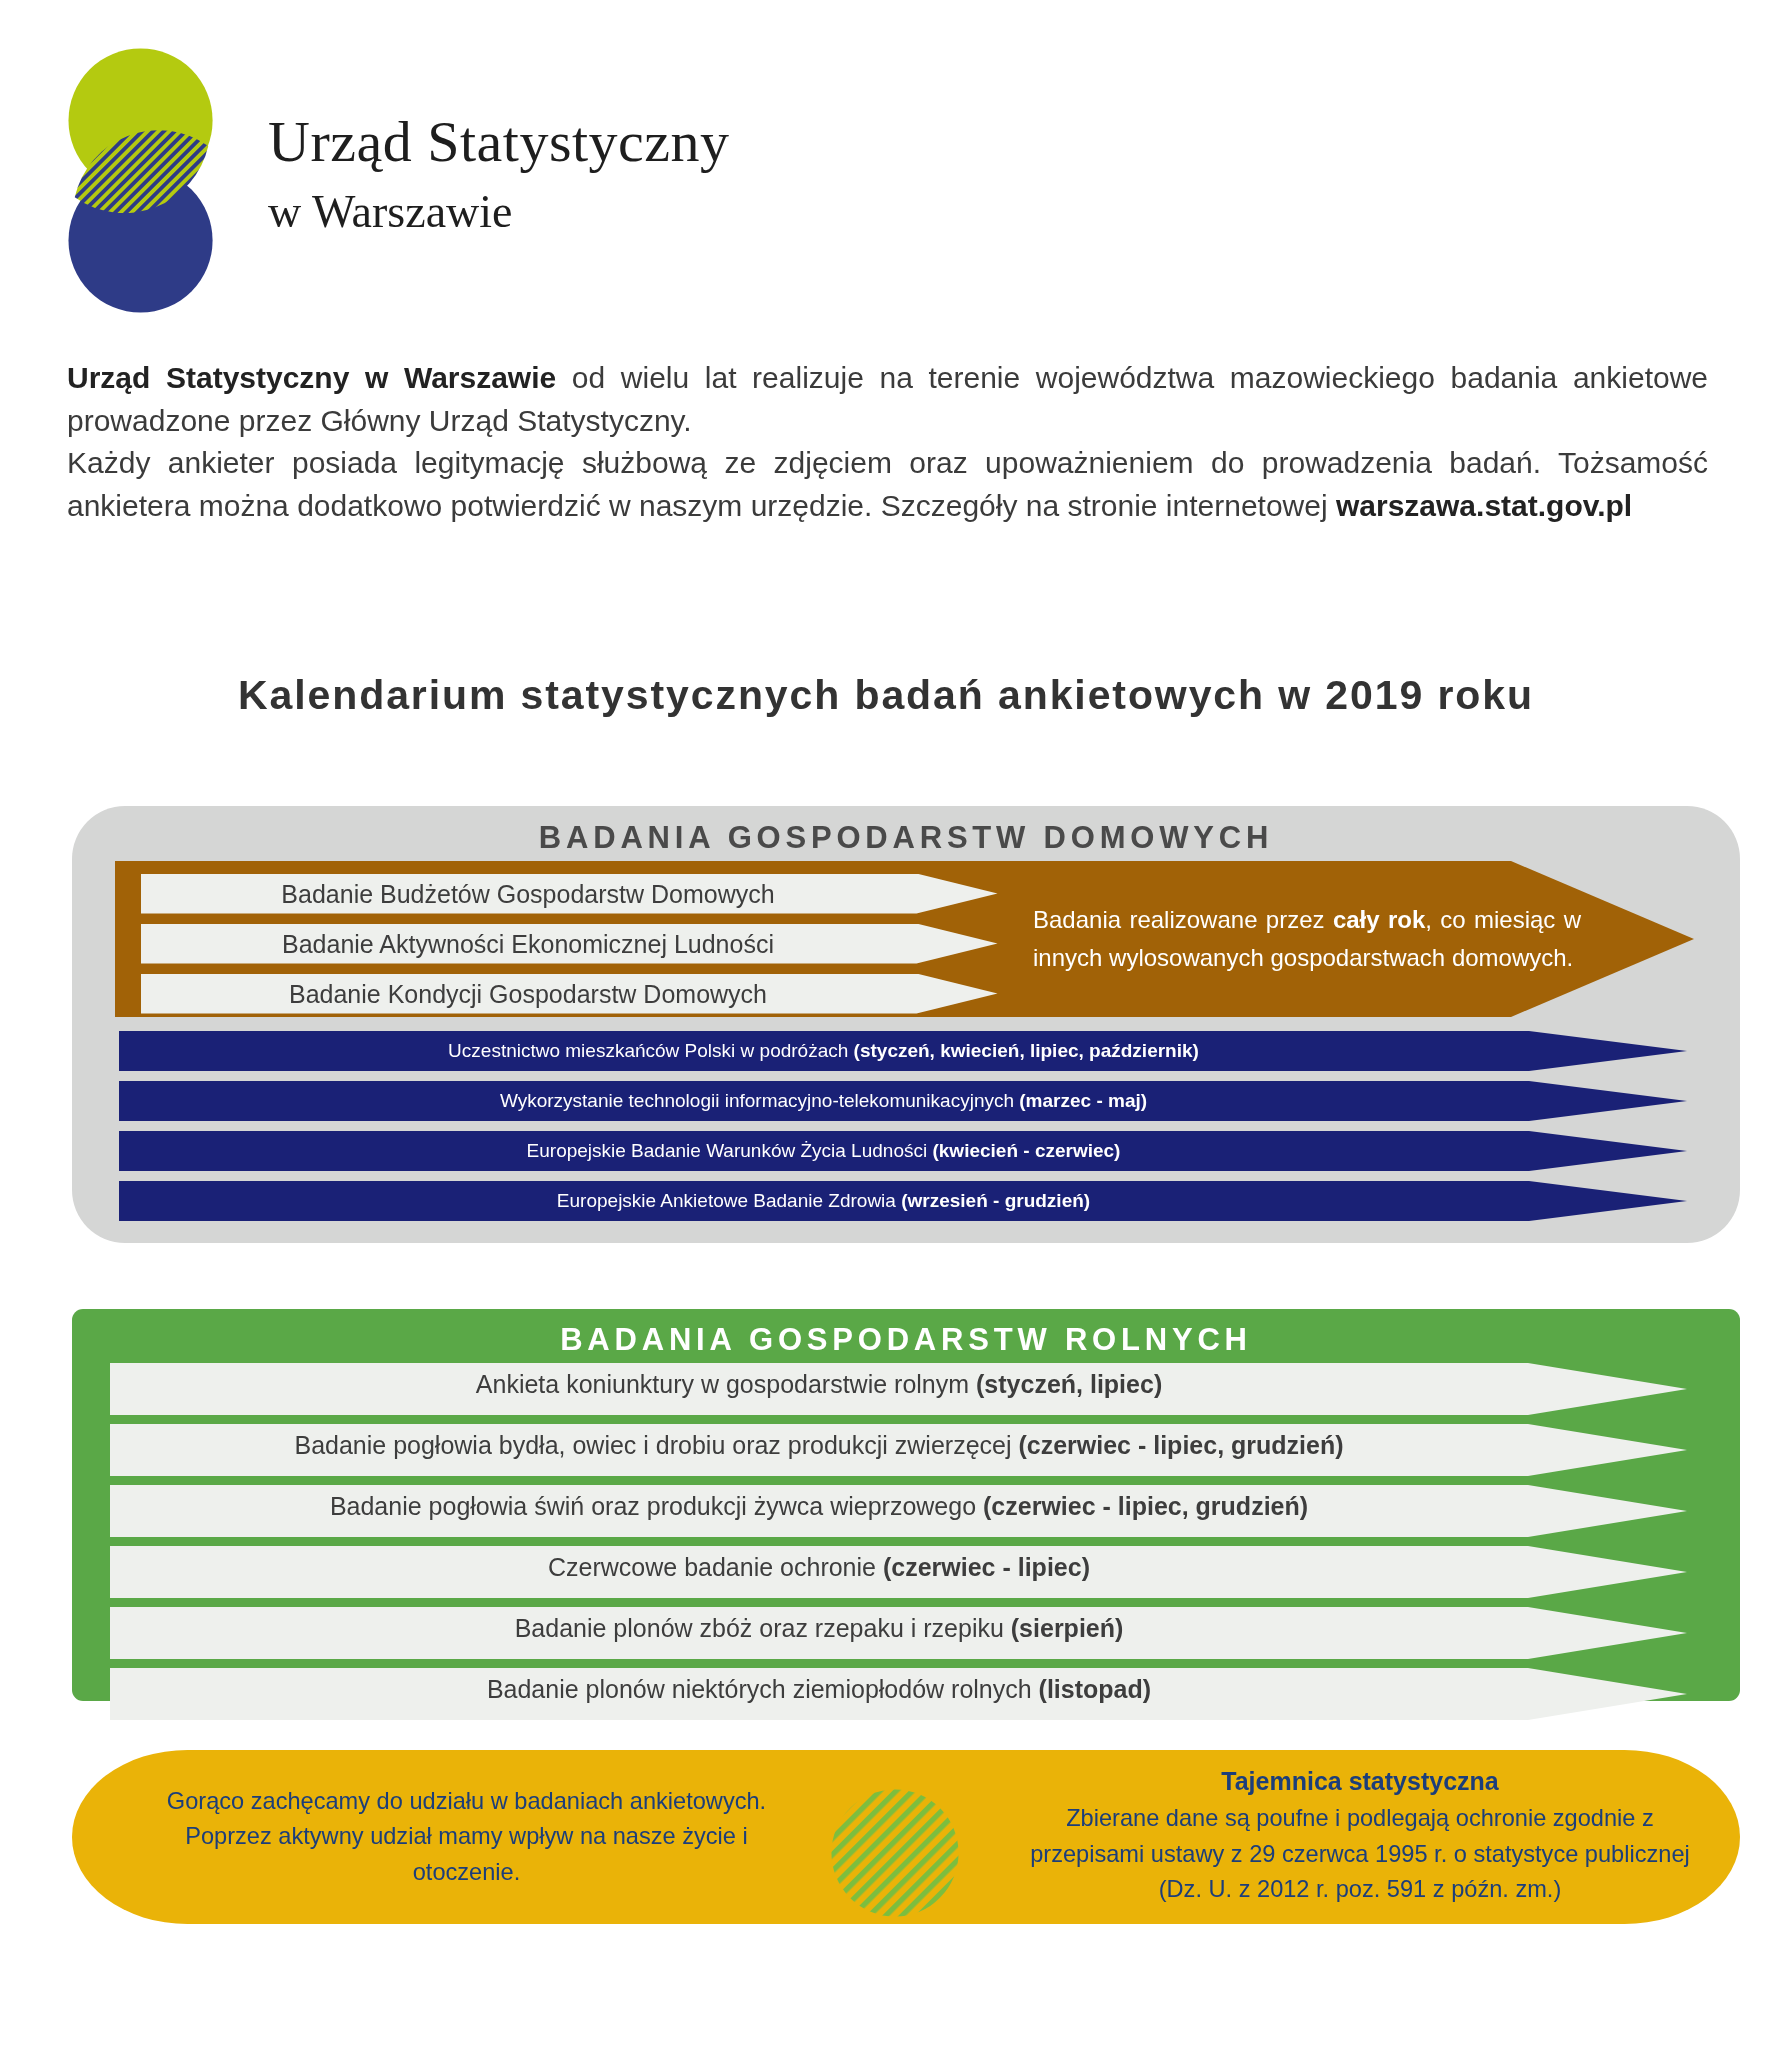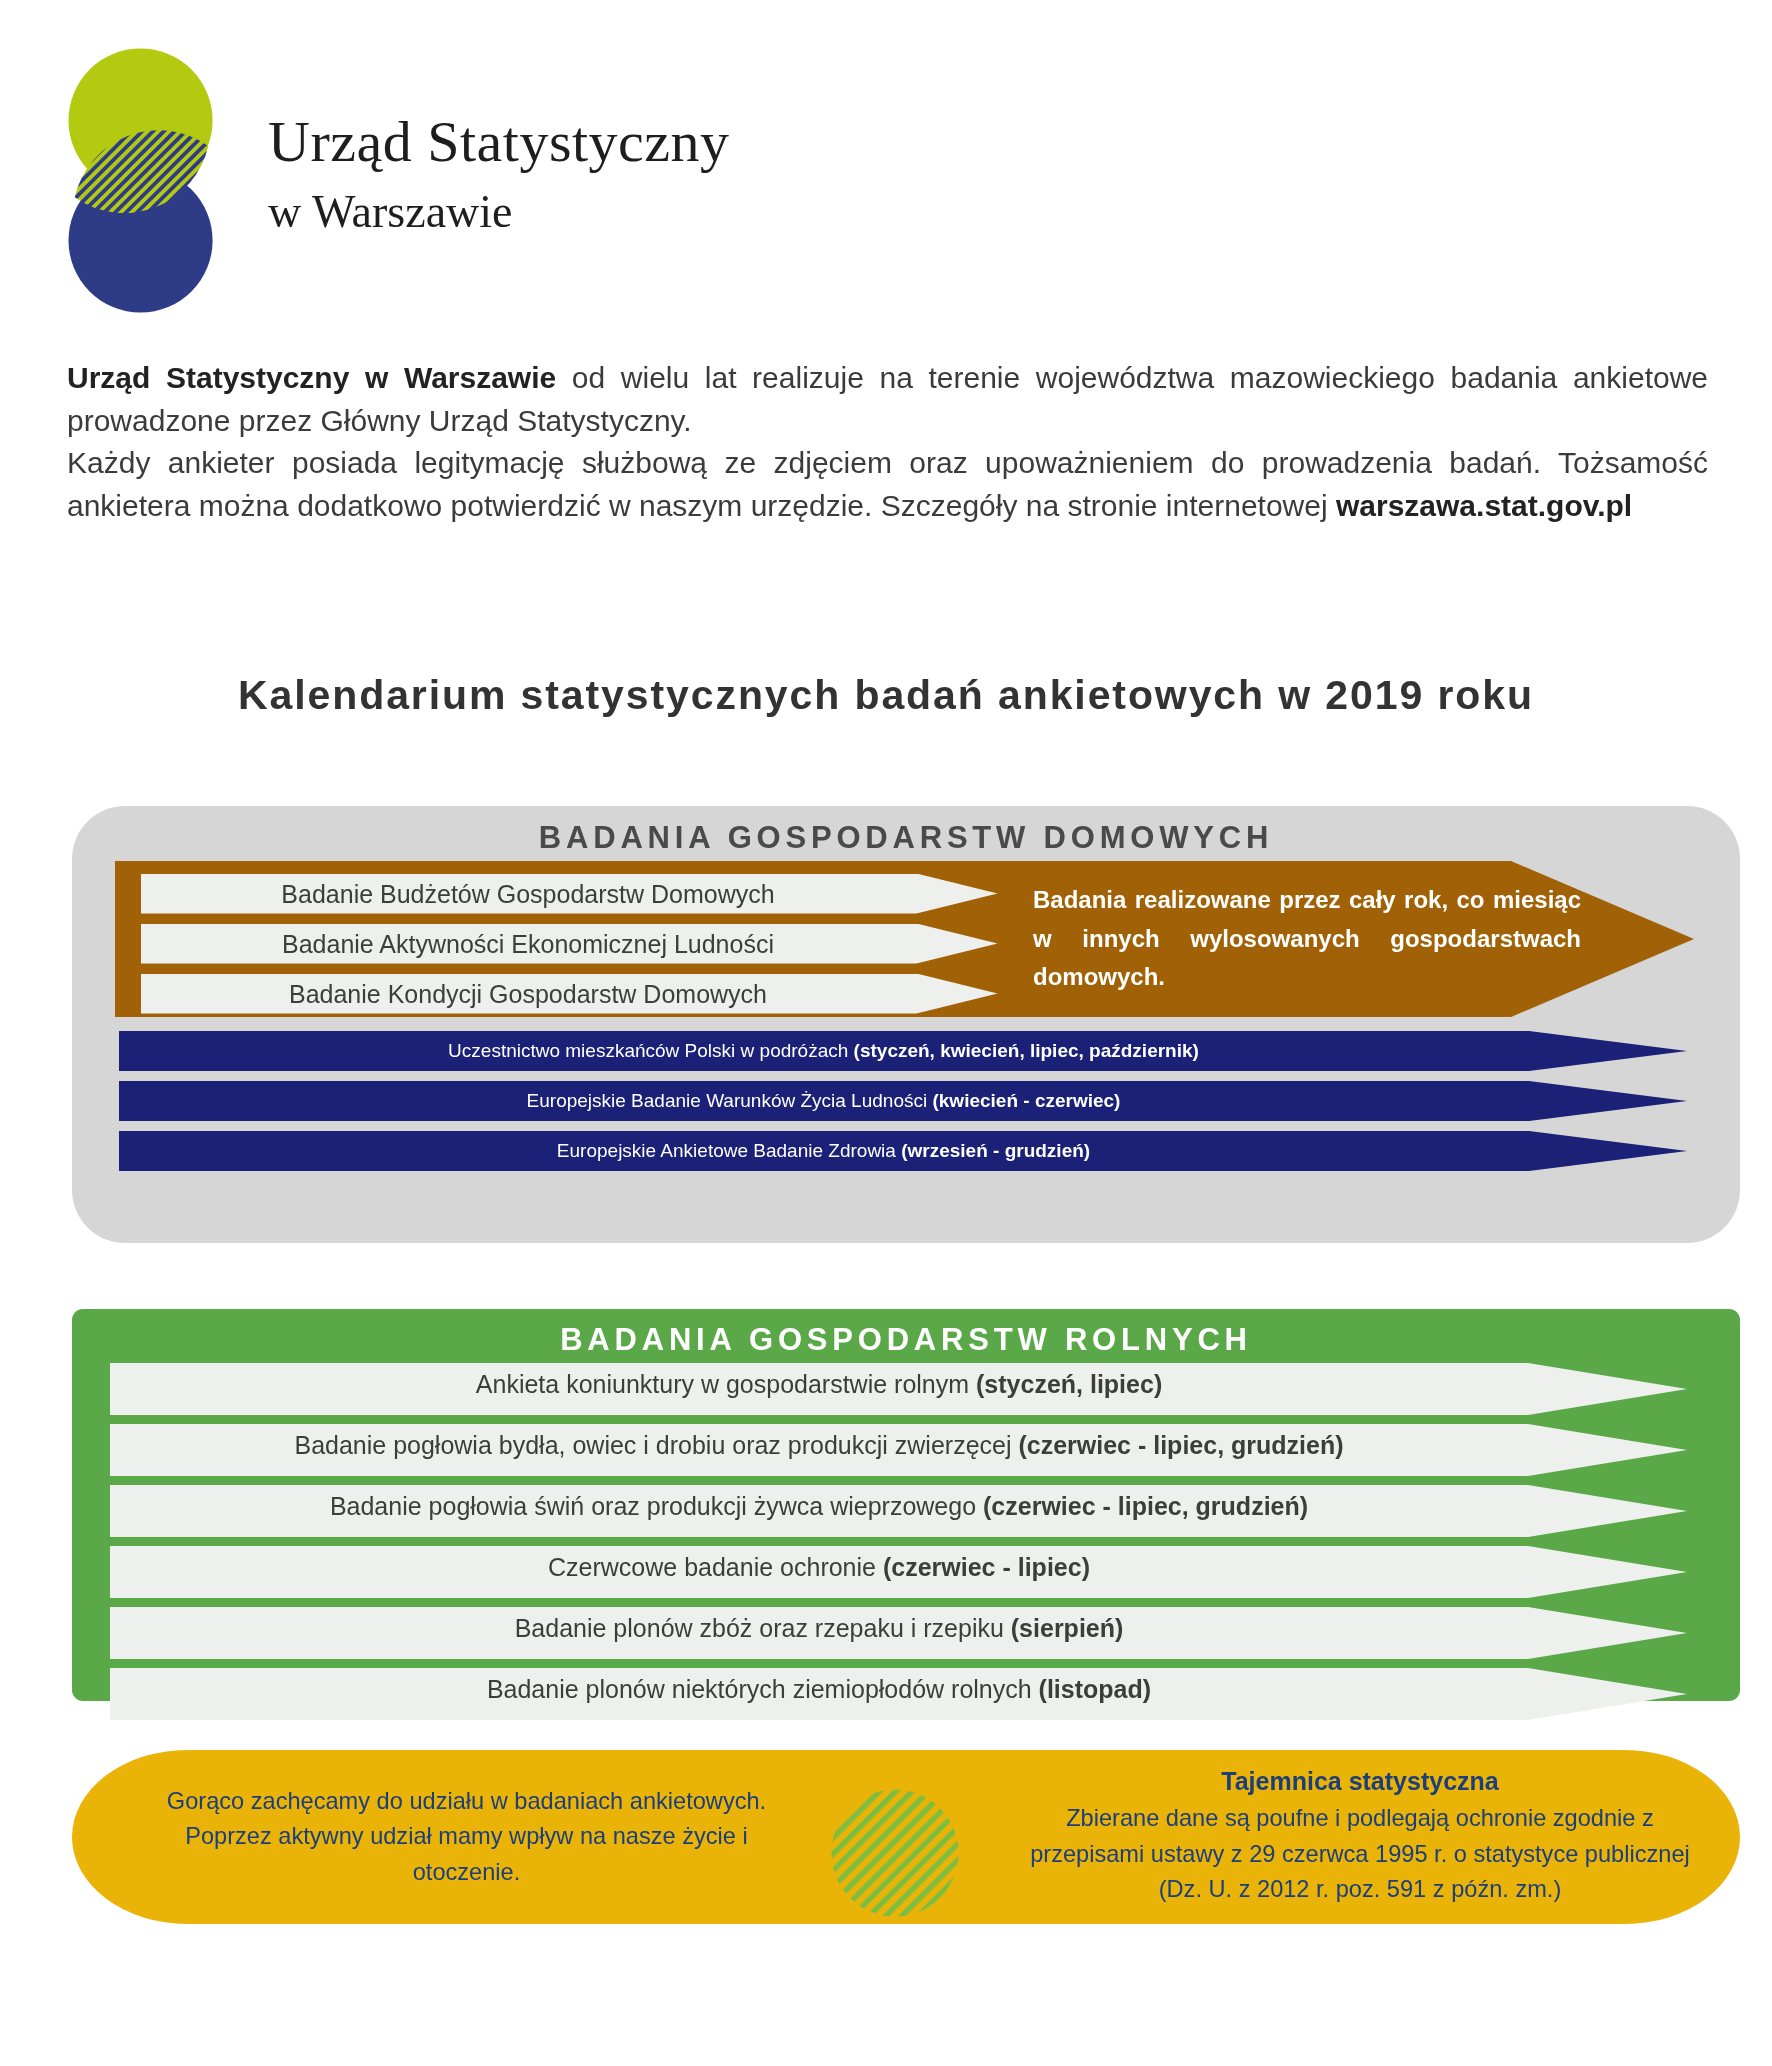--- a/index.html
+++ b/index.html
@@ -44,21 +44,21 @@
   .white-col { position:absolute; left:25.5px; top:12.5px; }
   .white-arrow {
     width:857px; height:40px; margin-bottom:10px;
     background:#eef0ed;
     clip-path:polygon(0 0, 776px 0, 100% 50%, 776px 100%, 0 100%);
     text-align:center; line-height:40px; padding-right:82px;
     font-size:25px; color:#3d3d3d; white-space:nowrap;
   }
   .blue-note {
     position:absolute; left:918px; top:0; height:100%; width:548px;
-    display:flex; flex-direction:column; justify-content:center;font-weight:bold;
+    display:flex; flex-direction:column; justify-content:center;
   }
   .blue-note-text { font-size:24px; line-height:1.6; color:#ffffff; text-align:justify; }
   
   .navy-col { position:absolute; left:47px; top:225px; }
   .navy-arrow {
     width:1568px; height:40px; margin-bottom:10px;
     background:#1a2176;
     clip-path:polygon(0 0, 1410px 0, 100% 50%, 1410px 100%, 0 100%);
     text-align:center; line-height:40px; padding-right:159px;
     font-size:19px; color:#ffffff; white-space:nowrap;
@@ -126,20 +126,21 @@
       </div>
       <div class="blue-note">
         <div class="blue-note-text">
           <span>Badania realizowane przez </span><b>cały rok</b><span>, co miesiąc w innych wylosowanych gospodarstwach domowych.</span>
         </div>
       </div>
     </div>
 
     <div class="navy-col">
       <div class="navy-arrow"><span>Uczestnictwo mieszkańców Polski w podróżach </span><b>(styczeń, kwiecień, lipiec, październik)</b></div>
+      <div class="navy-arrow"><span>Wykorzystanie technologii informacyjno-telekomunikacyjnych </span><b>(marzec - maj)</b></div>
       <div class="navy-arrow"><span>Europejskie Badanie Warunków Życia Ludności </span><b>(kwiecień - czerwiec)</b></div>
       <div class="navy-arrow"><span>Europejskie Ankietowe Badanie Zdrowia </span><b>(wrzesień - grudzień)</b></div>
     </div>
   </div>
 
   <div class="panel panel-agri">
     <div class="panel-header">BADANIA GOSPODARSTW ROLNYCH</div>
     <div class="agri-col">
       <div class="gray-arrow"><span>Ankieta koniunktury w gospodarstwie rolnym </span><b>(styczeń, lipiec)</b></div>
       <div class="gray-arrow"><span>Badanie pogłowia bydła, owiec i drobiu oraz produkcji zwierzęcej </span><b>(czerwiec - lipiec, grudzień)</b></div>

